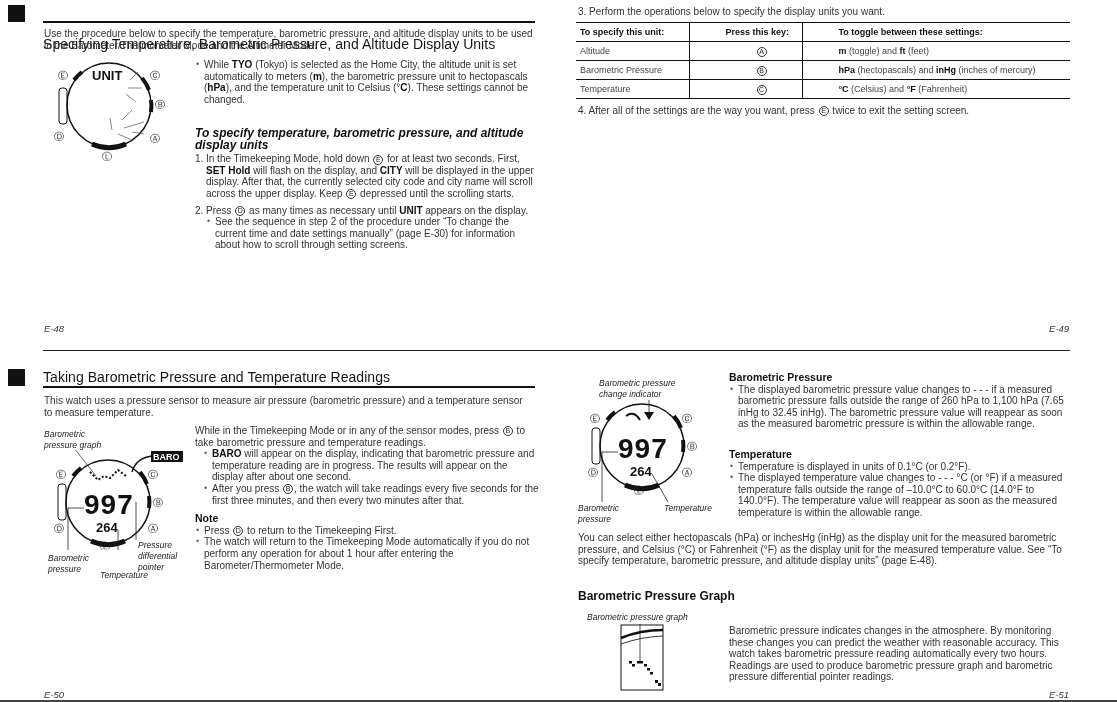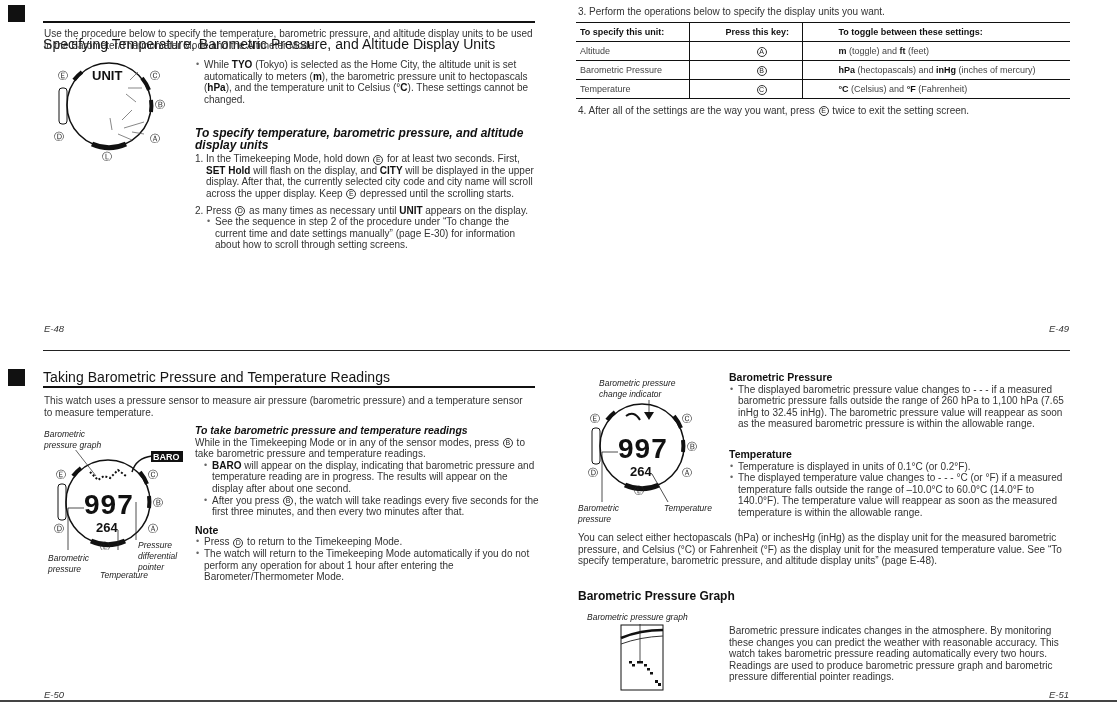--- a/index.html
+++ b/index.html
@@ -152,29 +152,28 @@
   <text x="105" y="56" font-size="10" fill="#222">Ⓑ</text>
   <text x="100" y="82" font-size="10" fill="#222">Ⓐ</text>
   <text x="6" y="82" font-size="10" fill="#222">Ⓓ</text>
   <text x="52" y="100" font-size="10" fill="#222">Ⓛ</text>
 </svg>
 <div class="ital abs" style="left:48px;top:553px;width:52px;">Barometric pressure</div>
 <div class="ital abs" style="left:138px;top:540px;width:52px;">Pressure differential pointer</div>
 <div class="ital abs" style="left:100px;top:570px;">Temperature</div>
 
 <div class="p" style="left:195px;top:425px;width:345px;">
-  <div class="bi" style="font-size:10.5px;">To take barometric pressure and temperature readings</div>
   <div><span>While in the Timekeeping Mode or in any of the sensor modes, press </span><span class="key">B</span><span> to take barometric pressure and temperature readings.</span></div>
   <ul class="bul" style="margin-left:8px;">
     <li><span class="b">BARO</span><span> will appear on the display, indicating that barometric pressure and temperature reading are in progress. The results will appear on the display after about one second.</span></li>
     <li><span>After you press </span><span class="key">B</span><span>, the watch will take readings every five seconds for the first three minutes, and then every two minutes after that.</span></li>
   </ul>
   <div class="h" style="margin-top:7px;">Note</div>
   <ul class="bul">
-    <li><span>Press </span><span class="key">D</span><span> to return to the Timekeeping Mode.</span></li>
+    <li><span>Press </span><span class="key">D</span><span> to return to the Timekeeping First.</span></li>
     <li>The watch will return to the Timekeeping Mode automatically if you do not perform any operation for about 1 hour after entering the Barometer/Thermometer Mode.</li>
   </ul>
 </div>
 <div class="pageno" style="left:44px;top:689px;text-align:right;">E-50</div>
 
 <div class="ital abs" style="left:599px;top:378px;width:92px;">Barometric pressure change indicator</div>
 <svg class="abs" style="left:582px;top:398px;" width="140" height="105" viewBox="0 0 140 105">
   <circle cx="60" cy="48" r="42" fill="none" stroke="#111" stroke-width="1.5"></circle>
   <path d="M25 22 A42 42 0 0 1 33 14" stroke="#111" stroke-width="4" fill="none"></path>
   <path d="M92 18 A42 42 0 0 1 99 30" stroke="#111" stroke-width="4" fill="none"></path>

